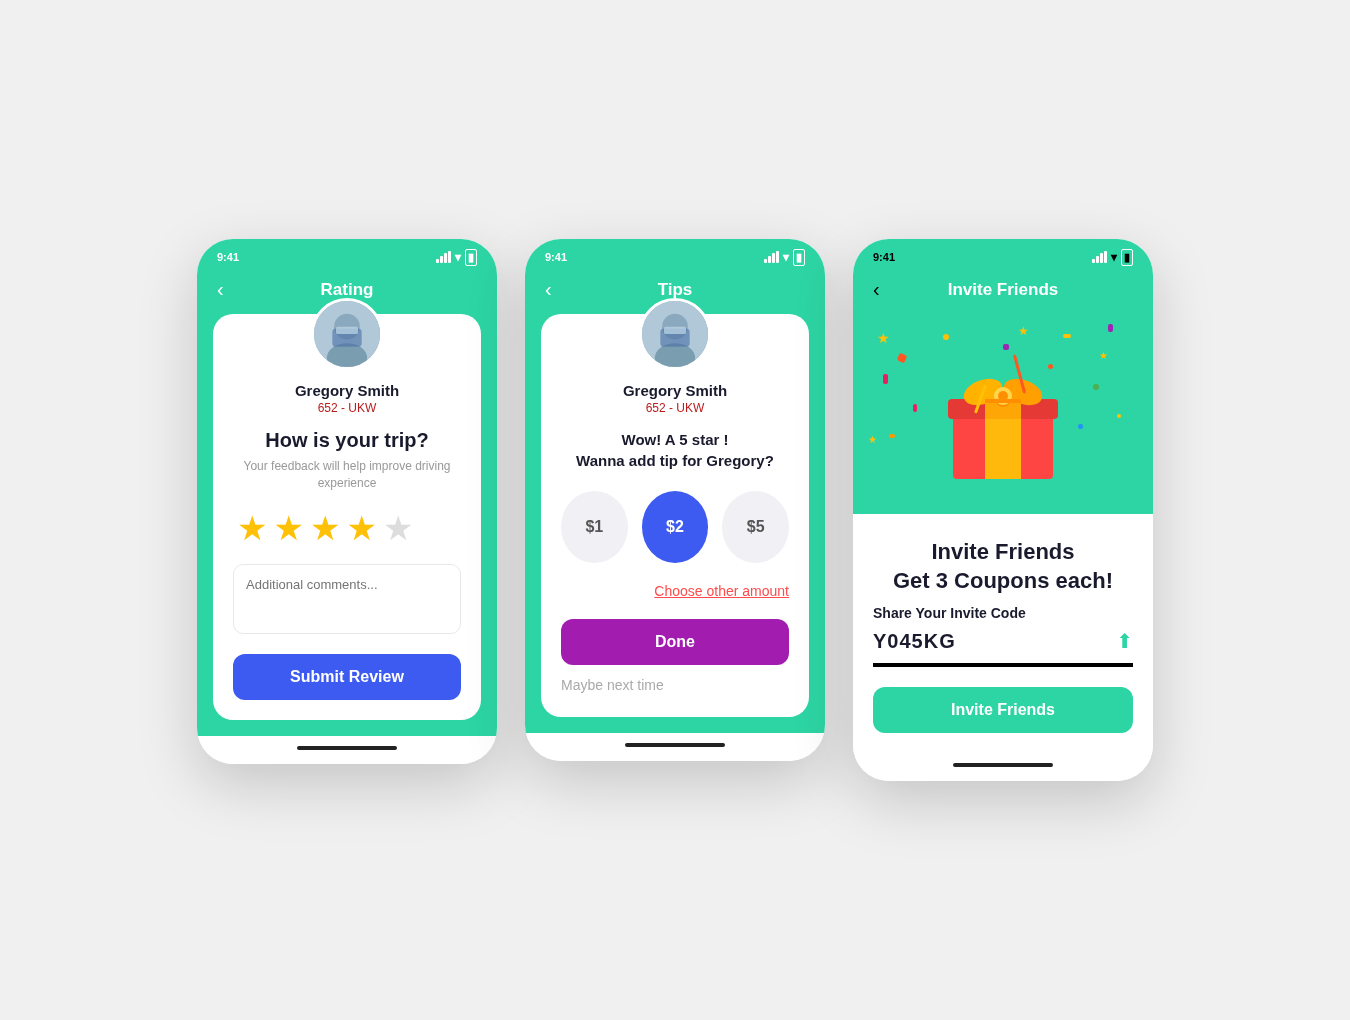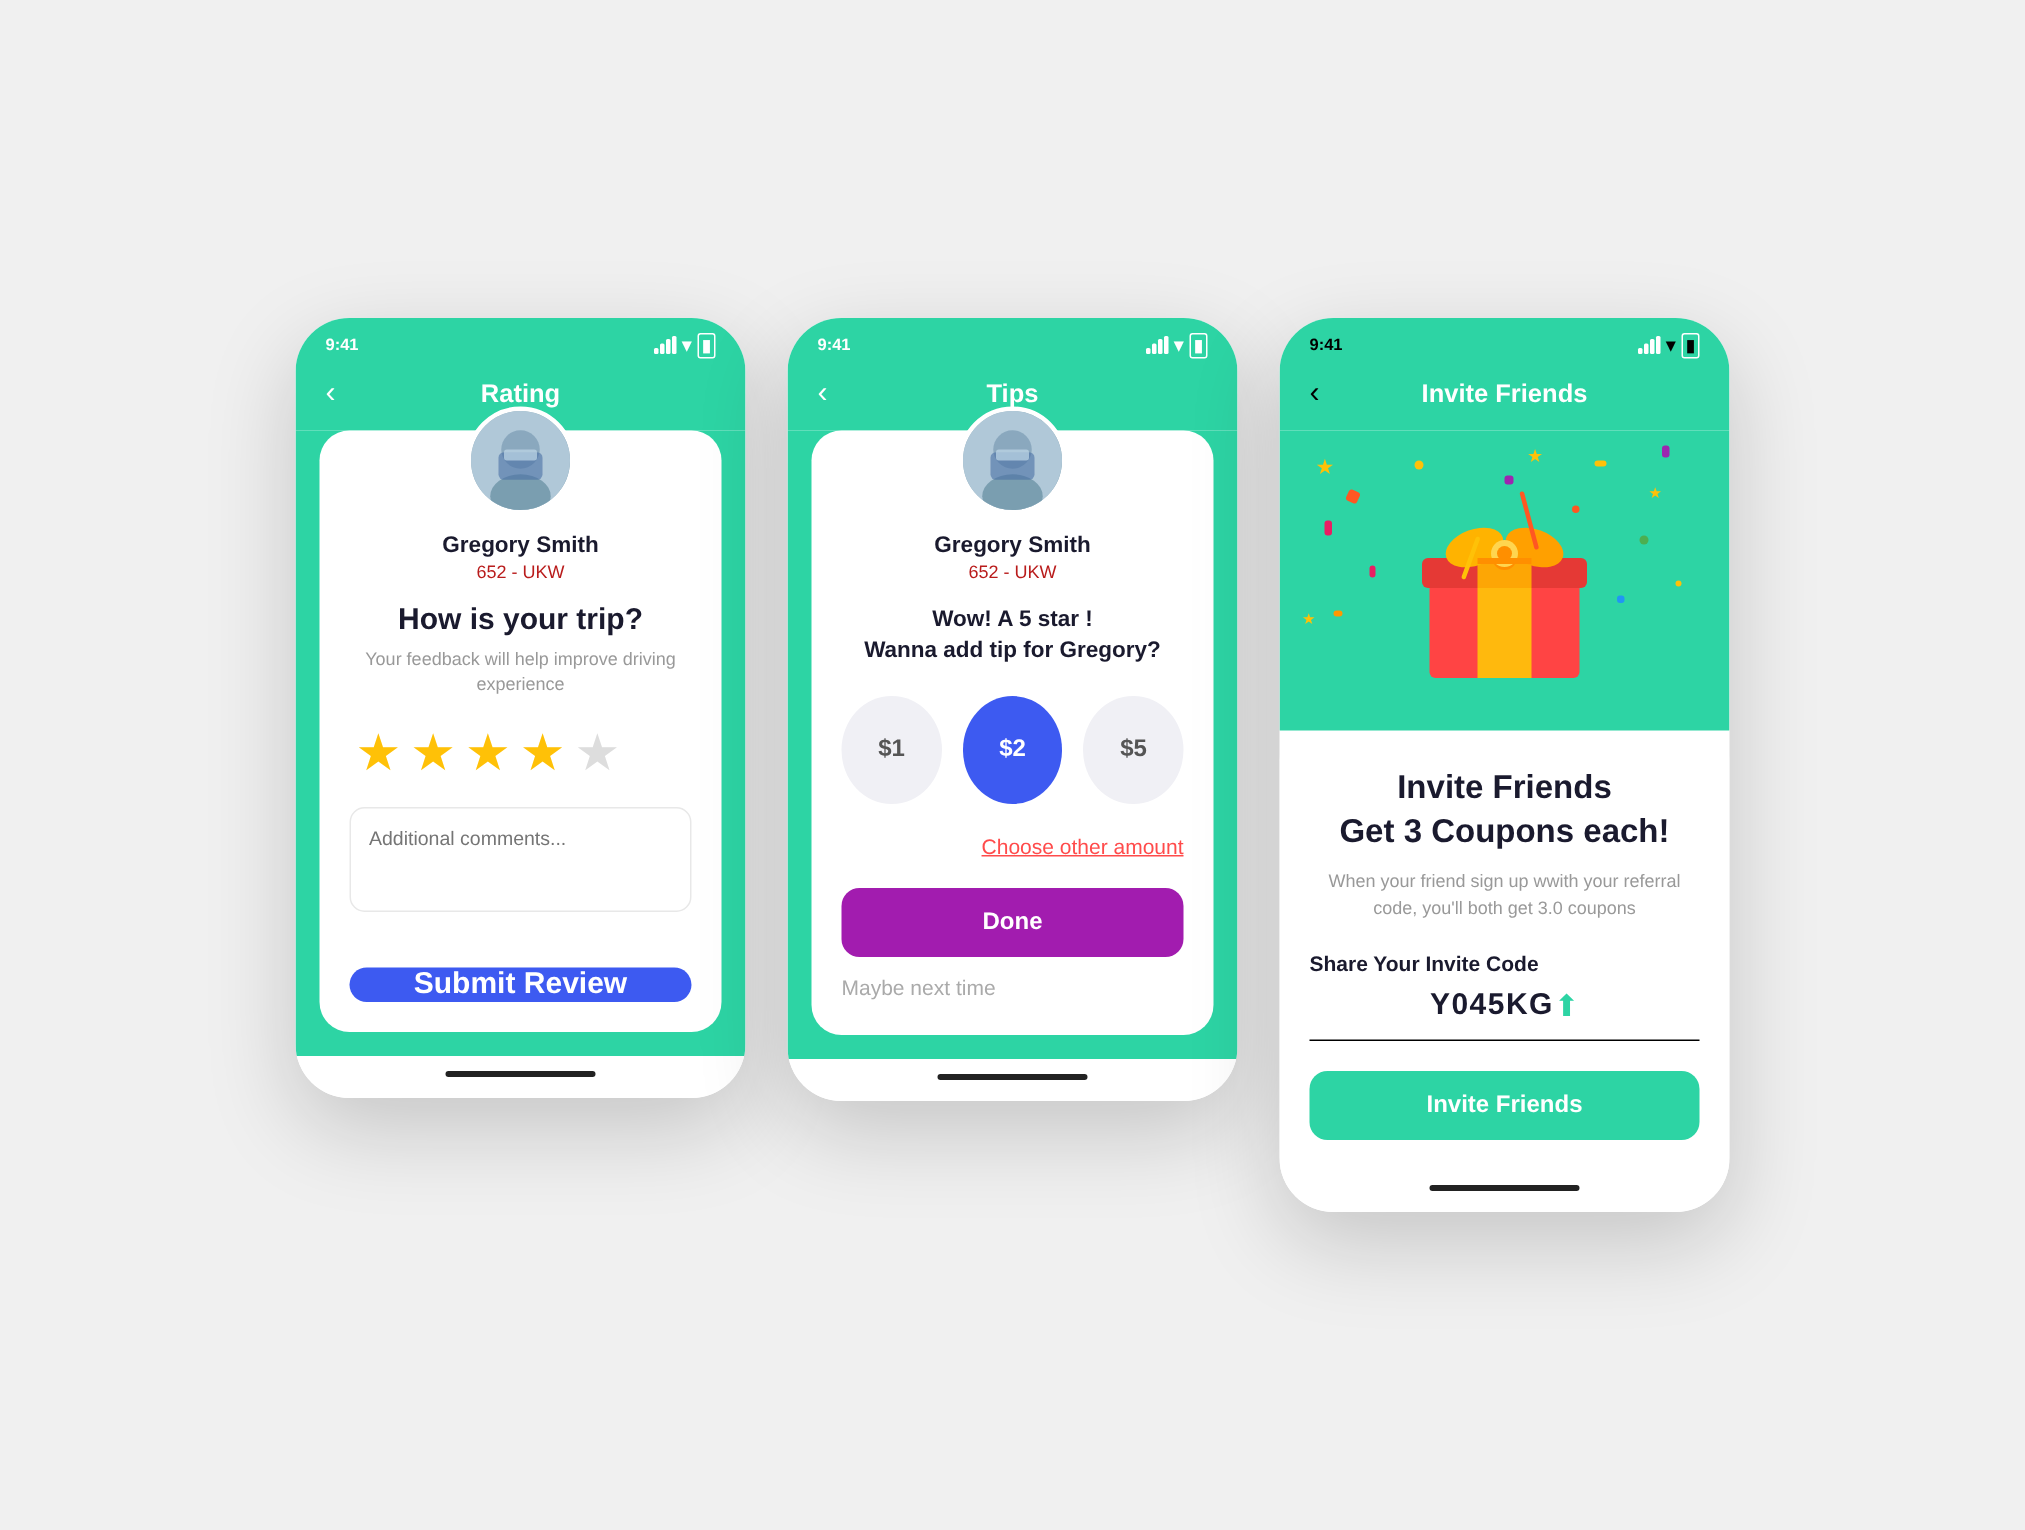--- a/index.html
+++ b/index.html
@@ -141,28 +141,28 @@
       font-size: 13px;
       color: #bbb;
       min-height: 70px;
       resize: none;
       outline: none;
       margin-bottom: 16px;
       font-family: inherit;
     }
     .btn-primary {
       width: 100%;
+      padding: 14px;
       background: #3D5AF1;
       color: white;
       border: none;
       border-radius: 12px;
-      font-size: 20px;
+      font-size: 16px;
       font-weight: 600;
       cursor: pointer;
-      margin-top: 16px;
     }
     .phone-footer {
       background: white;
       display: flex;
       justify-content: center;
       padding: 10px 0 14px;
     }
     .home-indicator {
       width: 100px;
       height: 4px;
@@ -270,22 +270,22 @@
     }
     .share-label {
       font-size: 14px;
       font-weight: 600;
       color: #1a1a2e;
       margin-bottom: 8px;
     }
     .code-row {
       display: flex;
       align-items: center;
-      justify-content: center;
-      border-bottom: 1px solid #000000;
+      justify-content: space-between;
+      border-bottom: 4px solid #000000;
       padding-bottom: 10px;
       margin-bottom: 20px;
     }
     .invite-code {
       font-size: 20px;
       font-weight: 700;
       color: #1a1a2e;
       letter-spacing: 1px;
     }
     .share-icon {
@@ -510,21 +510,20 @@
 
         <rect x="42" y="55" width="36" height="4" fill="#FF8F00"></rect>
       </svg>
     </div>
 
     <div class="invite-card">
       <div class="invite-title">
         <span>Invite Friends</span><br>
         <span>Get 3 Coupons each!</span>
       </div>
-      <div class="invite-subtitle">When your friend sign up wwith your referral code, you'll both get 3.0 coupons</div>
       <div class="share-label">Share Your Invite Code</div>
       <div class="code-row">
         <span class="invite-code">Y045KG</span>
         <span class="share-icon">⬆</span>
       </div>
       <button class="btn-invite">Invite Friends</button>
     </div>
     <div class="phone-footer" style="background:white;">
       <div class="home-indicator"></div>
     </div>

